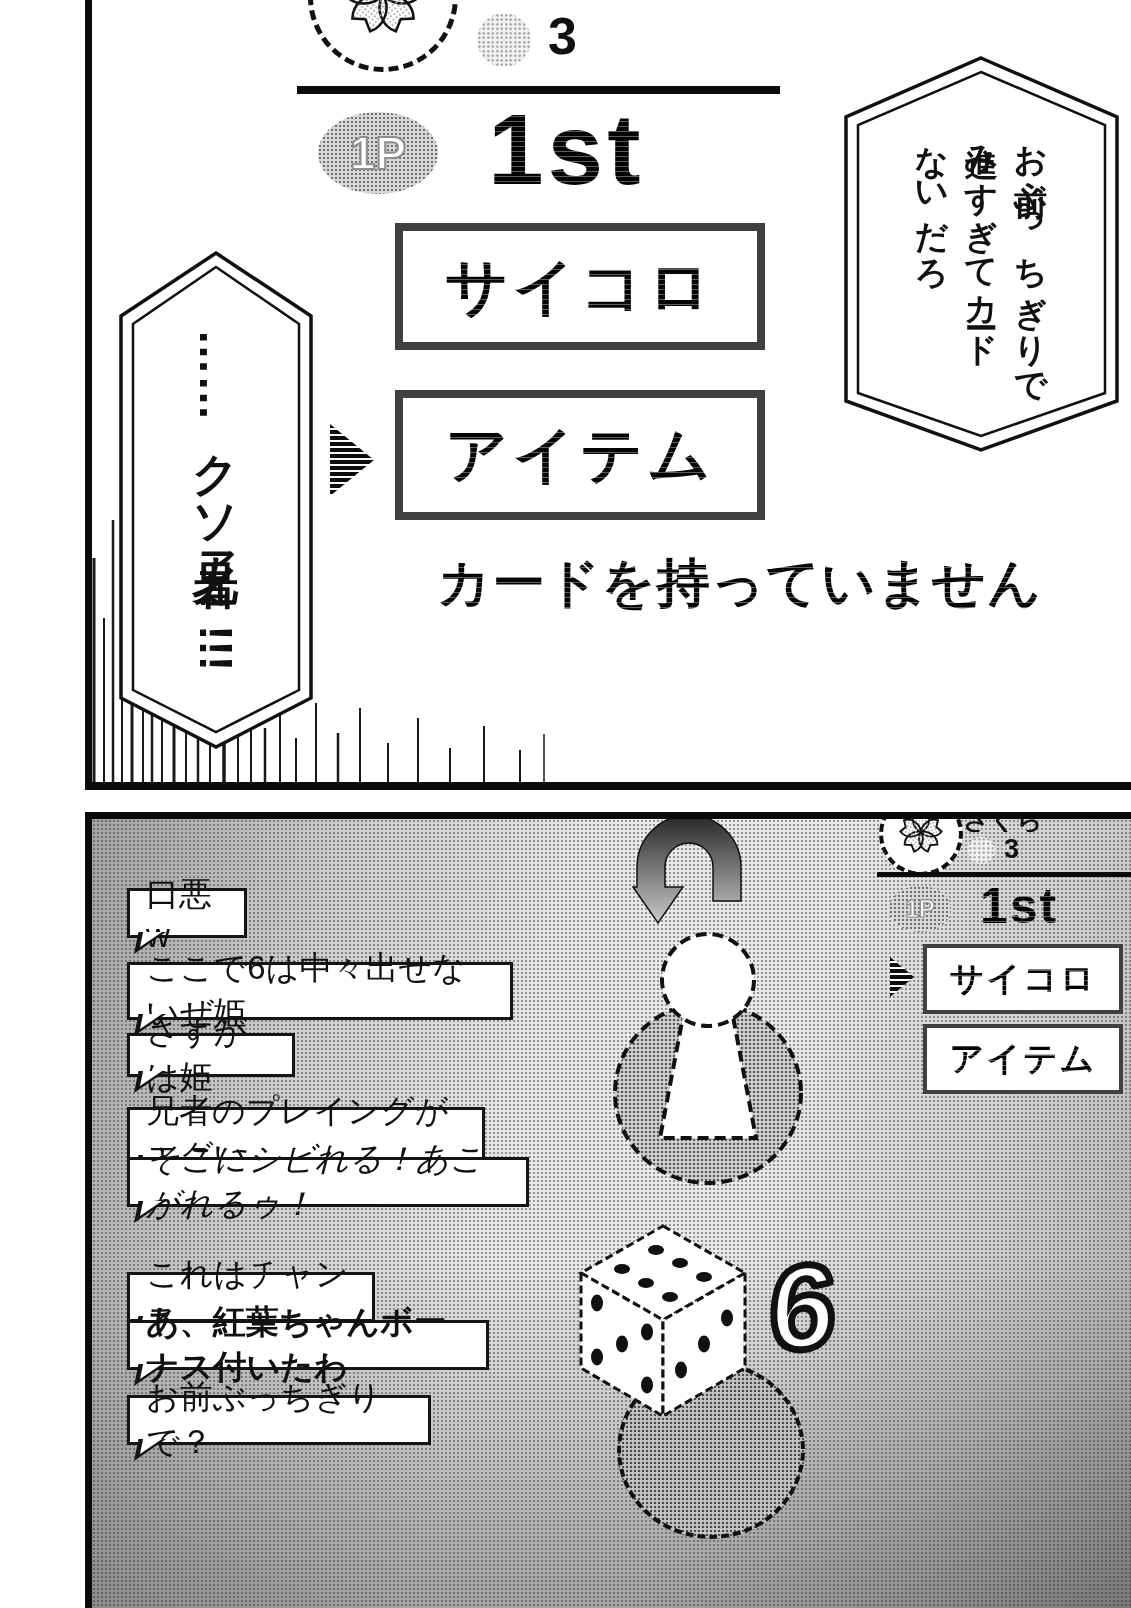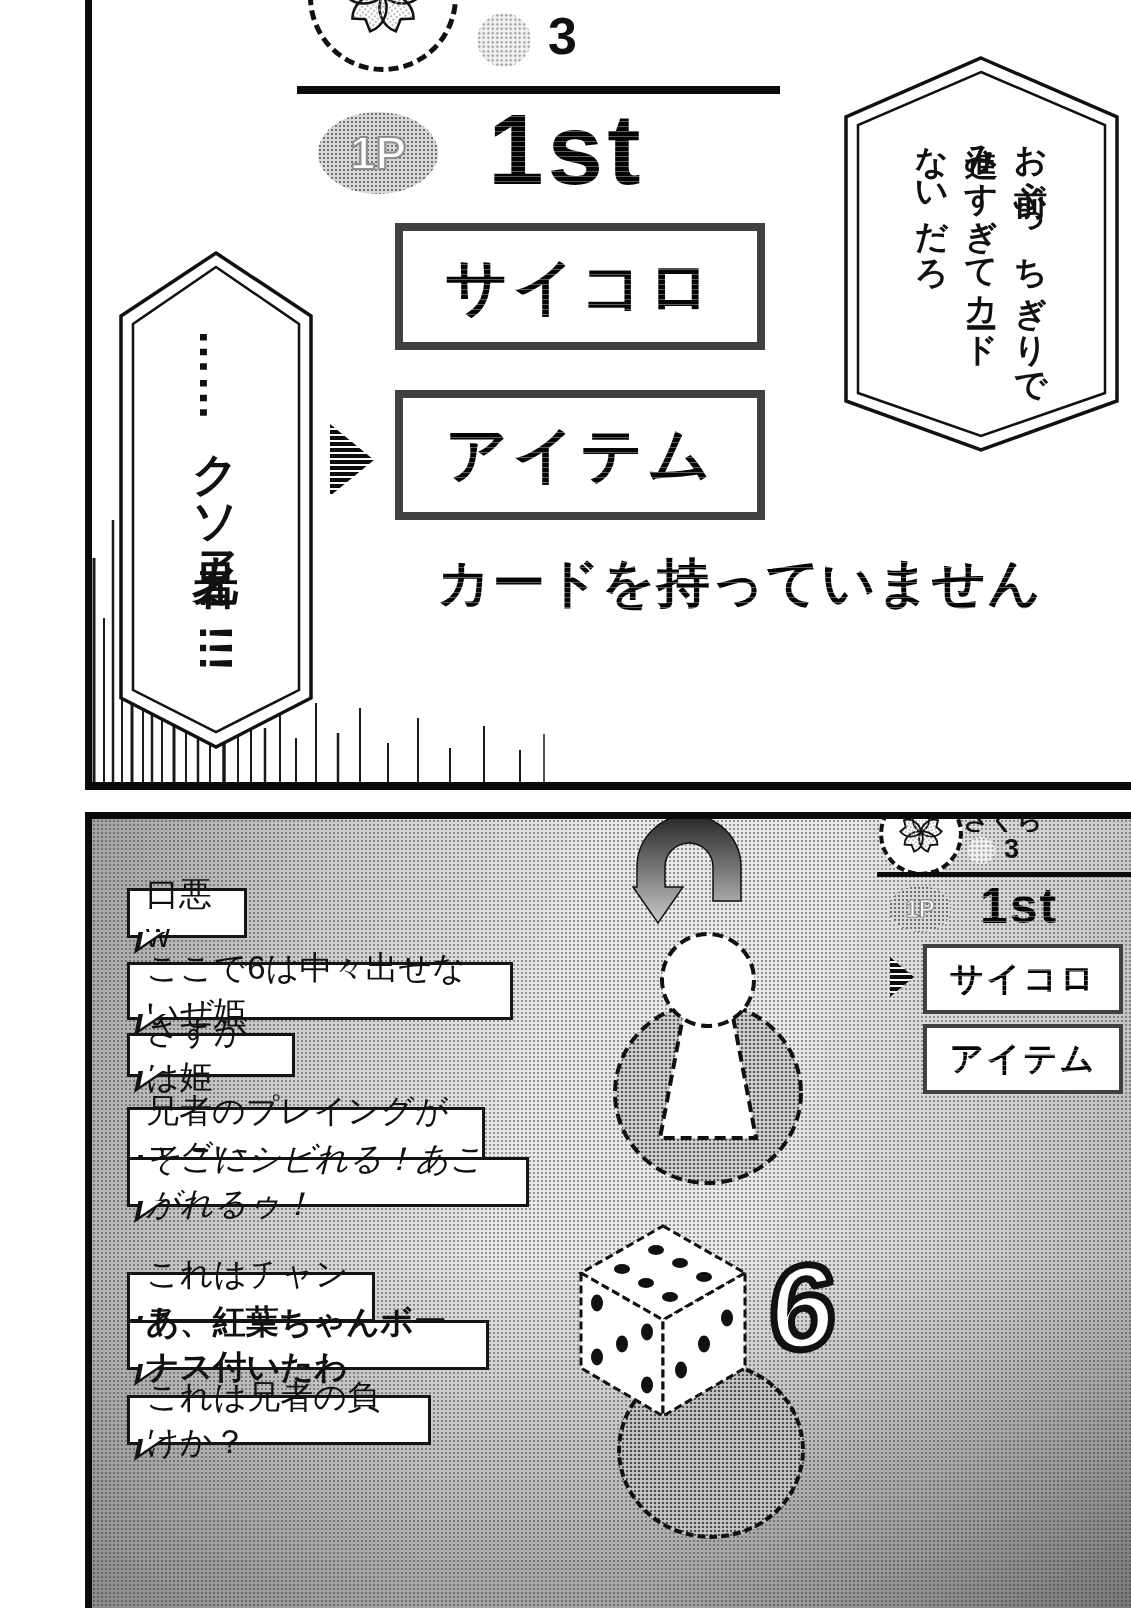--- a/index.html
+++ b/index.html
@@ -285,15 +285,15 @@
     <span>これはチャンス</span>
   </div>
   <div class="abs chat" style="left:35px;top:501px;width:362px;height:50px;font-weight:bold;">
     <div class="tail-b"></div>
       <div class="tail-w"></div>
     <span>あ、紅葉ちゃんボーナス付いたわ</span>
   </div>
   <div class="abs chat" style="left:35px;top:576px;width:304px;height:50px;">
     <div class="tail-b"></div>
       <div class="tail-w"></div>
-    <span>これは兄者の負けか？</span>
+    <span>お前ぶっちぎりで？</span>
   </div>
 </div>
 
 </body></html>

